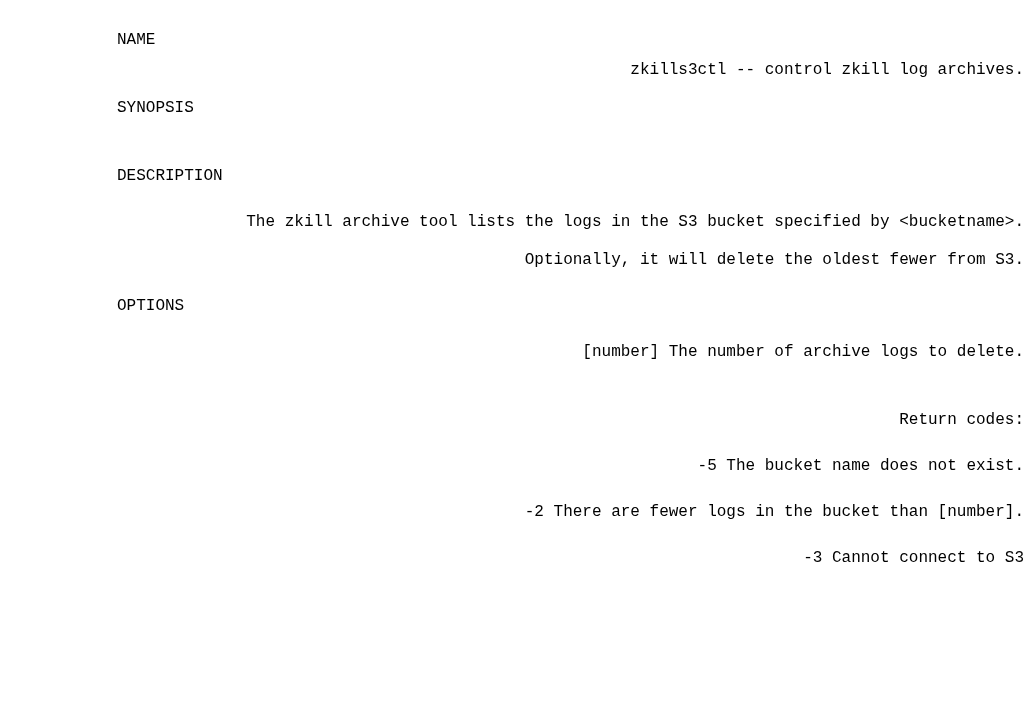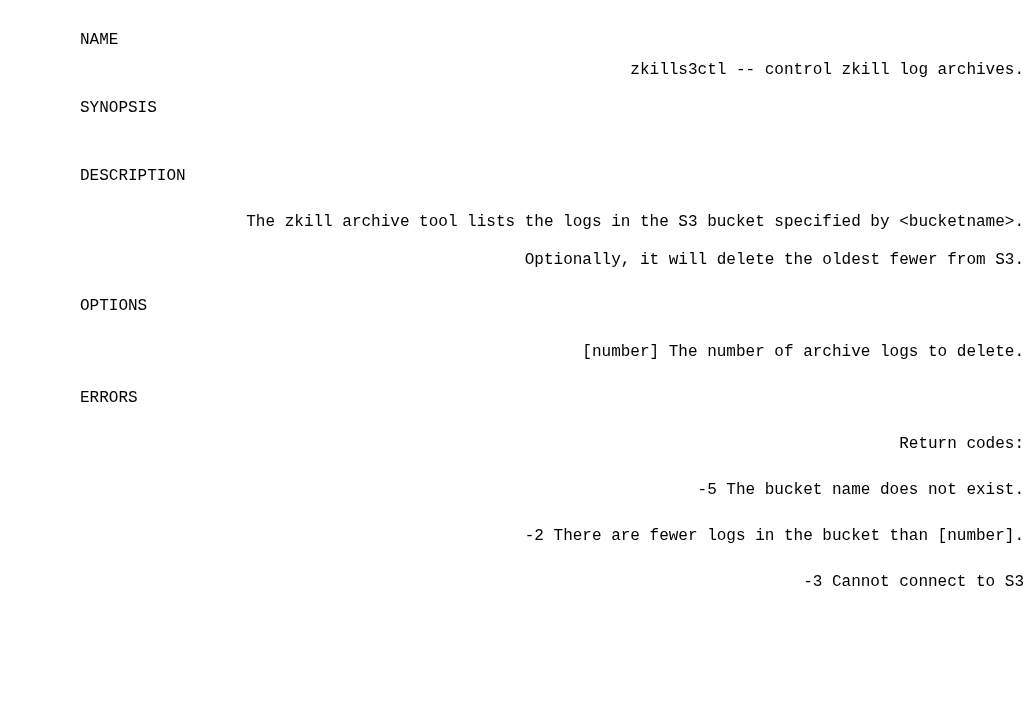--- a/index.html
+++ b/index.html
@@ -8,21 +8,21 @@
     width: 1024px;
     height: 719px;
     background: #ffffff;
     font-family: "Courier New", Courier, monospace;
     font-size: 16px;
     color: #000000;
     line-height: 1.5;
     overflow: hidden;
   }
   .manpage {
-    padding: 28px 0 0 80px;
+    padding: 28px 0 0 117px;
     box-sizing: border-box;
   }
   .section-heading {
     margin: 0;
     padding: 0;
     font-weight: normal;
   }
   .indent {
     margin-left: 48px;
   }
@@ -66,21 +66,20 @@
   <div class="vspace-md"></div>
 
   <div class="section-heading">OPTIONS</div>
   <div class="vspace-md"></div>
   <div class="indent">
     <div class="para">[number] The number of archive logs to delete.</div>
   </div>
 
   <div class="vspace-md"></div>
 
-  <div class="section-heading">ERRORS</div>
   <div class="vspace-md"></div>
   <div class="indent">
     <div class="para">Return codes:</div>
     <div class="vspace-md"></div>
     <div class="para">-5 The bucket name does not exist.</div>
     <div class="vspace-md"></div>
     <div class="para">-2 There are fewer logs in the bucket than [number].</div>
     <div class="vspace-md"></div>
     <div class="para">-3 Cannot connect to S3</div>
   </div>

